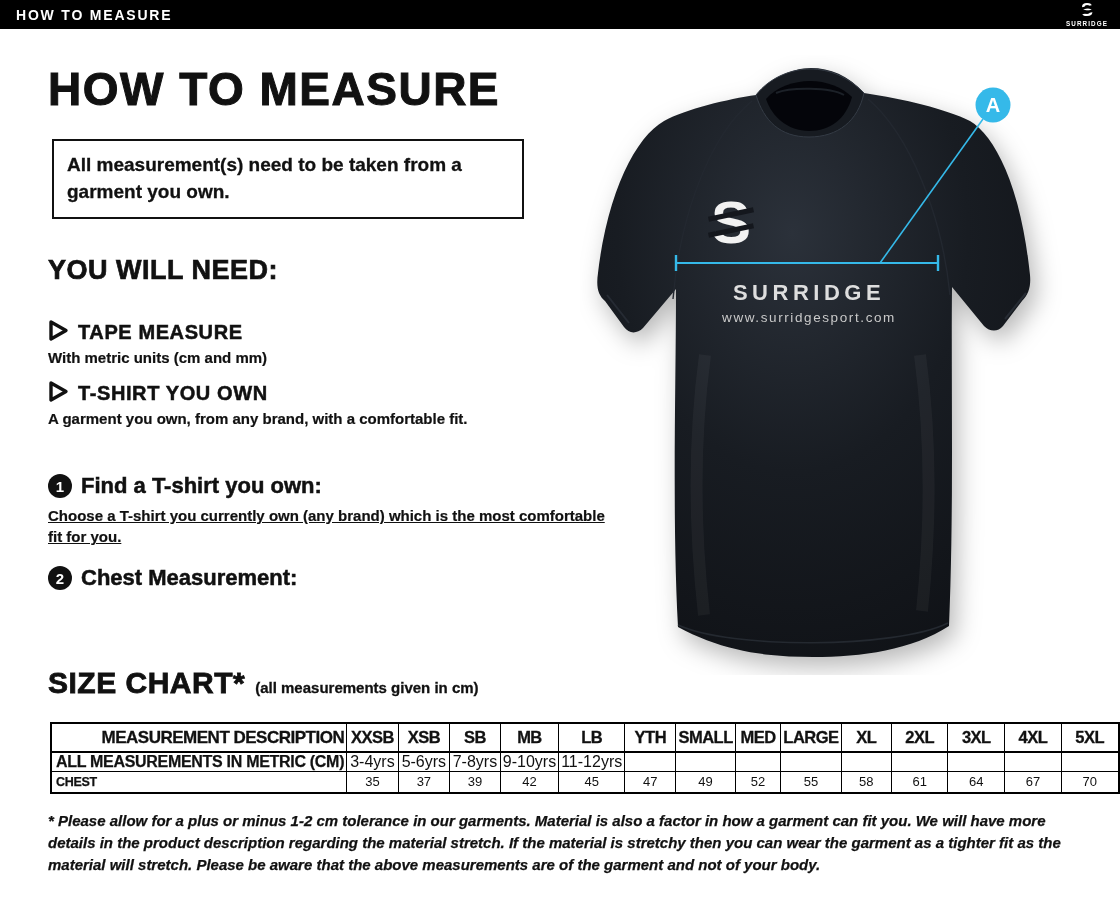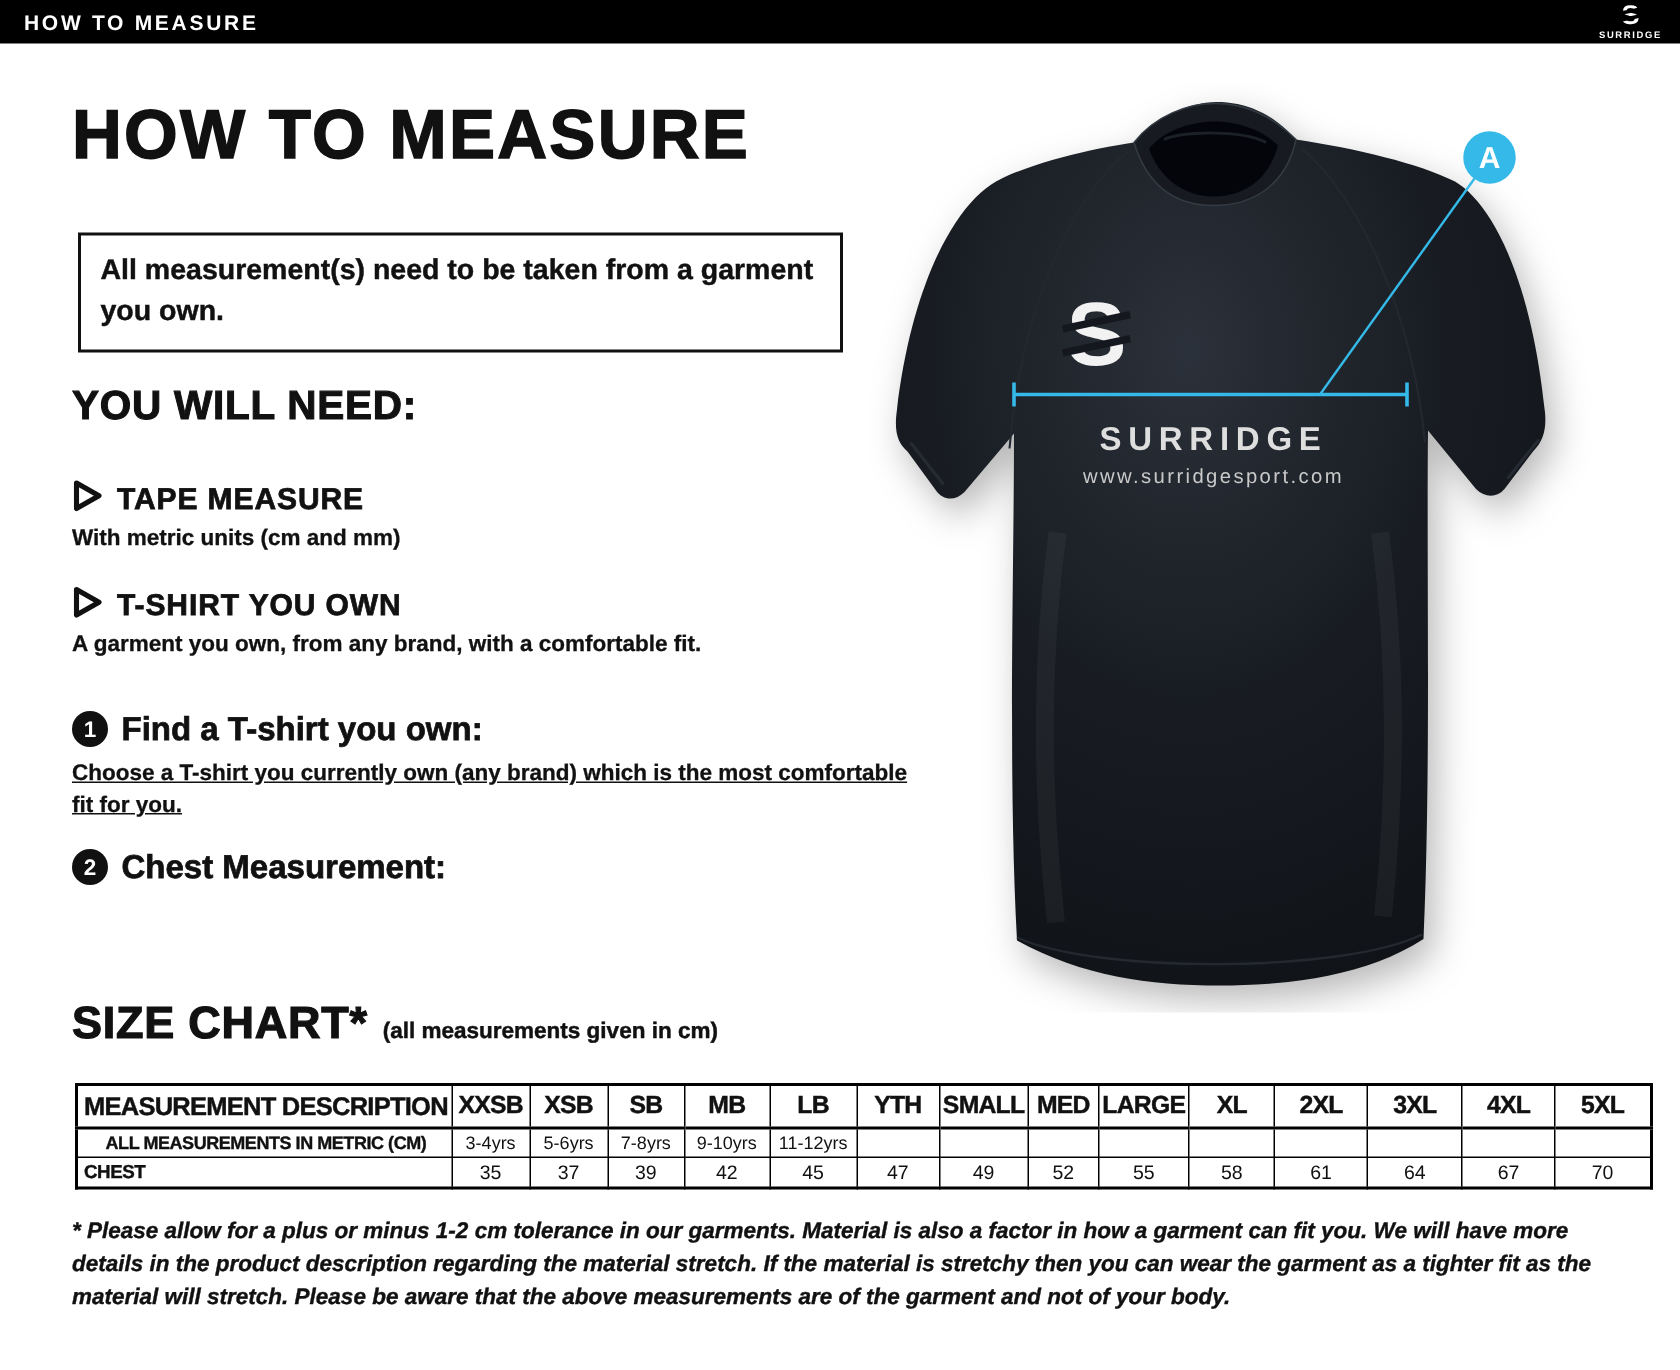--- a/index.html
+++ b/index.html
@@ -16,36 +16,36 @@
     color:#fff;font-size:14px;font-weight:700;letter-spacing:1.8px;padding-left:16px;
   }
   .topbar-logo{position:absolute;right:6px;top:1px;}
   
   .page-title{
     position:absolute;left:48px;top:66px;margin:0;
     font-size:46px;font-weight:700;letter-spacing:1.5px;line-height:1;
     -webkit-text-stroke:1px #111;
   }
   .notice-box{
-    position:absolute;left:52px;top:155px;width:510px;box-sizing:border-box;
+    position:absolute;left:52px;top:139px;width:472px;box-sizing:border-box;
     border:2.5px solid #111;padding:11px 13px;
   }
   .notice-text{
     font-size:19px;font-weight:700;line-height:1.42;-webkit-text-stroke:.3px #111;
   }
   .ywn-heading{
     position:absolute;left:48px;top:255px;margin:0;
     font-size:27px;font-weight:700;letter-spacing:.5px;-webkit-text-stroke:.7px #111;
   }
   .need-item{position:absolute;left:48px;}
   .need-item .row{display:flex;align-items:center;gap:9px;}
   .need-title{font-size:20px;font-weight:700;letter-spacing:.6px;-webkit-text-stroke:.5px #111;}
   .need-desc{font-size:15px;font-weight:700;margin-top:3px;-webkit-text-stroke:.2px #111;}
   #need-0{top:319px;}
-  #need-1{top:390px;}
+  #need-1{top:380px;}
   .step-item{position:absolute;left:48px;width:565px;}
   #step-0{top:473px;}
   #step-1{top:565px;}
   .step-item .row{display:flex;align-items:center;gap:9px;}
   .step-badge{
     width:24px;height:24px;border-radius:50%;background:#111;color:#fff;
     font-size:15px;font-weight:700;display:flex;align-items:center;justify-content:center;
     flex:0 0 24px;
   }
   .step-title{font-size:22px;font-weight:700;-webkit-text-stroke:.5px #111;}
@@ -71,21 +71,21 @@
   }
   .size-table th{
     height:29px;font-size:16.5px;font-weight:700;letter-spacing:-0.5px;-webkit-text-stroke:.3px #111;
     border-bottom-width:2px;
   }
   .size-table th.col-label{text-align:right;padding-left:4px;font-size:17px;}
   .size-table td.row-label{
     text-align:left;padding-left:4px;font-weight:700;letter-spacing:-0.3px;font-size:12px;
     -webkit-text-stroke:.25px #111;
   }
-  .size-table tbody tr:nth-child(1) td{height:19px;font-size:12px;text-align:center;}
+  .size-table tbody tr:nth-child(1) td{height:19px;font-size:16px;text-align:center;}
   .size-table tbody tr:nth-child(2) td{height:21px;font-size:13px;}
   .size-table tbody tr:nth-child(2) td.row-label{font-size:12.5px;}
   
   .footnote{
     position:absolute;left:48px;top:810px;width:1046px;
     font-size:15px;font-weight:700;font-style:italic;line-height:1.48;
     -webkit-text-stroke:.25px #111;
   }
   
   .shirt-wrap{position:absolute;left:580px;top:55px;width:540px;height:620px;}

